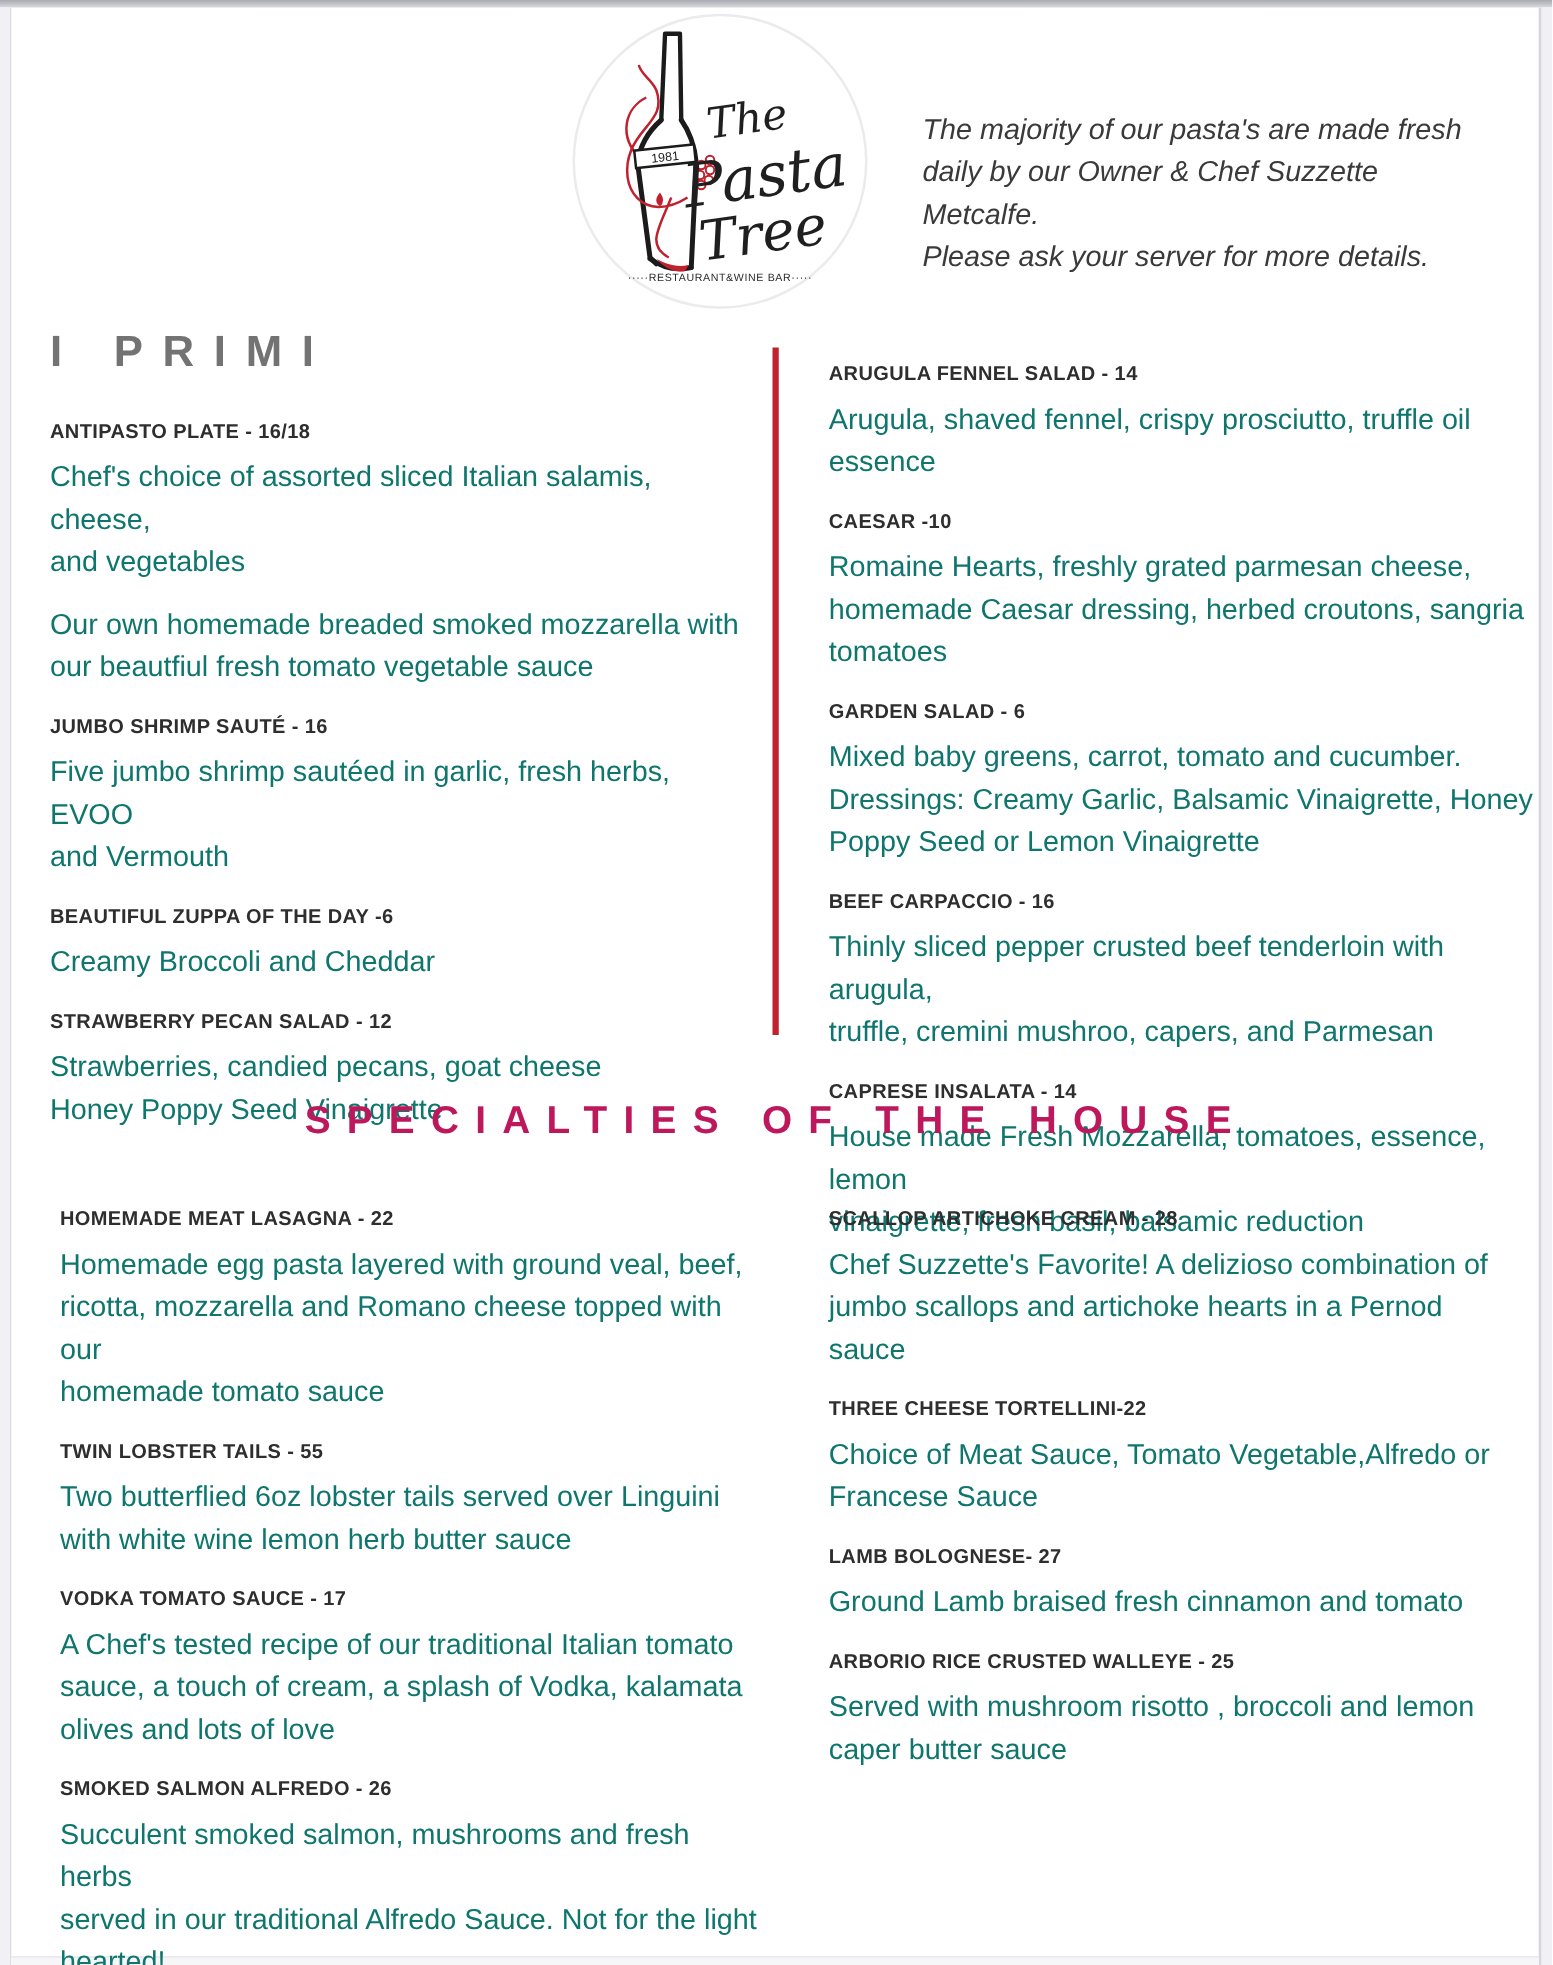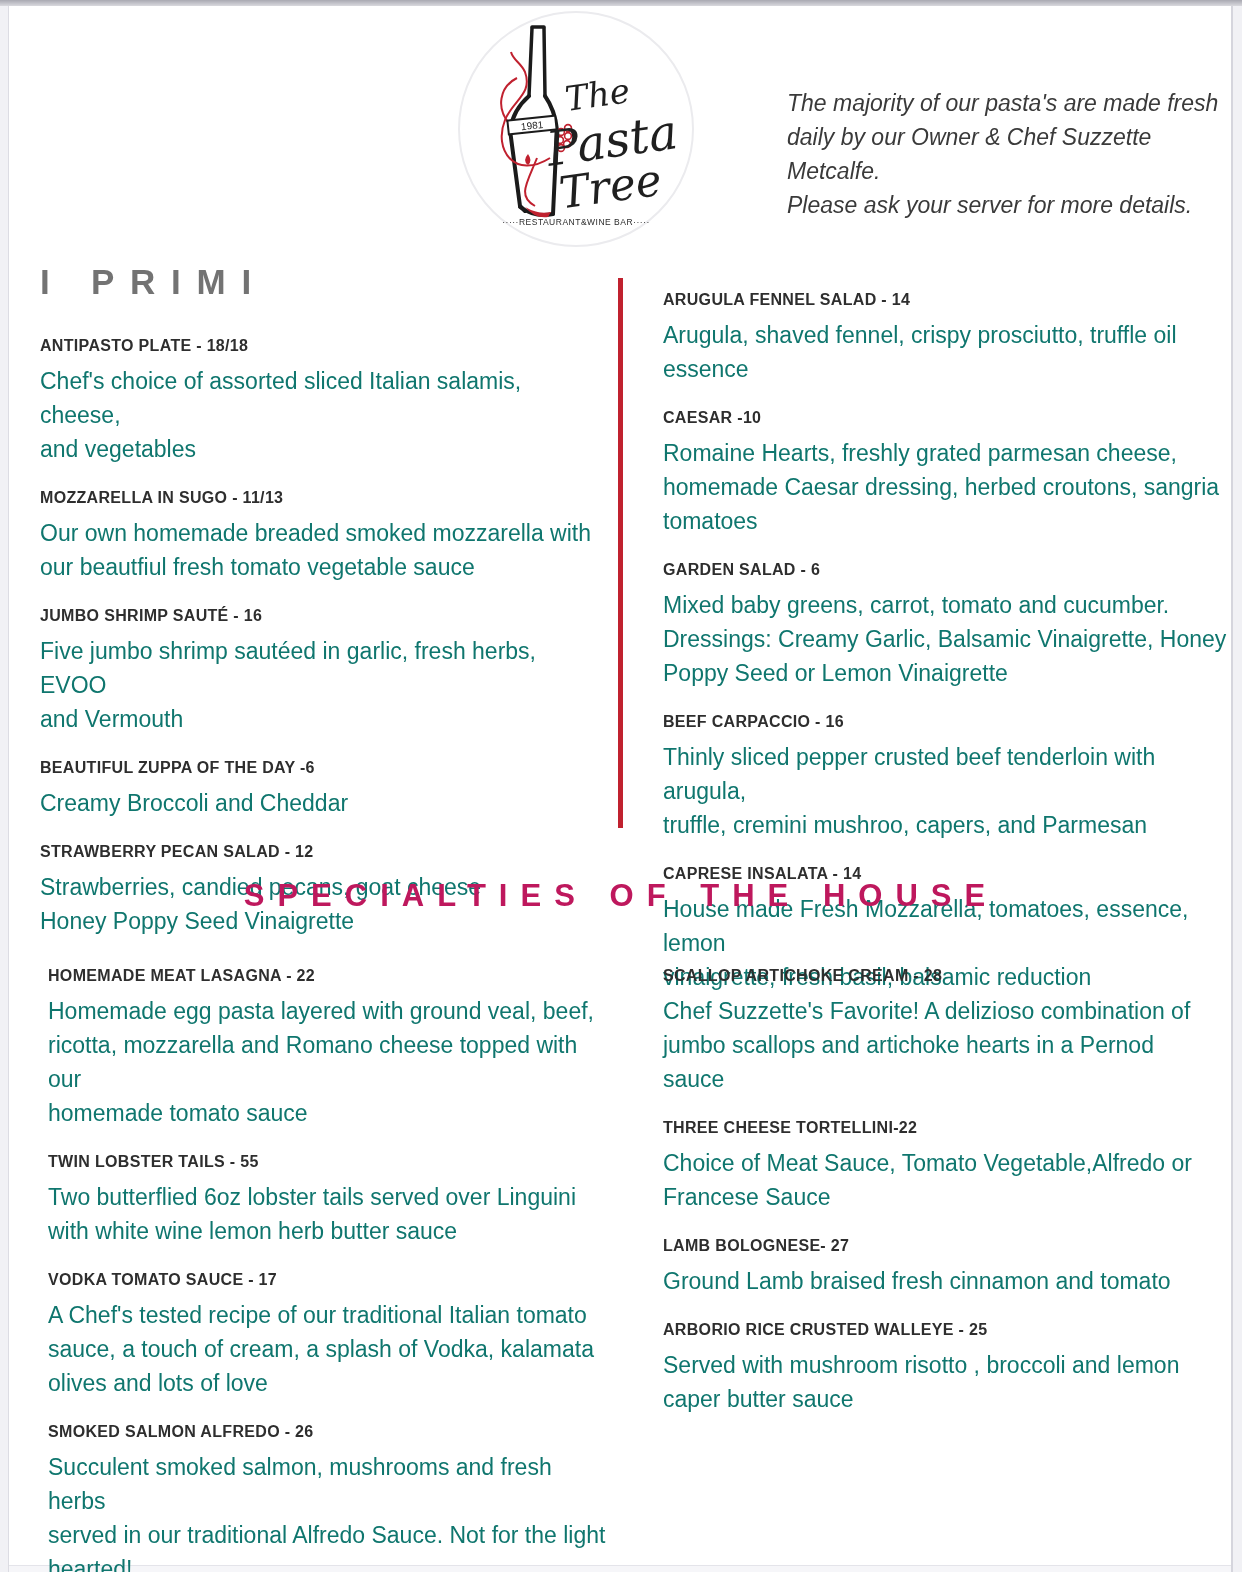--- a/index.html
+++ b/index.html
@@ -14,21 +14,21 @@
     background:#f1f1f5;border-right:1px solid #dcdce3;}
   .edge-right{position:absolute;top:6px;right:0;bottom:0;width:9px;
     background:#f1f1f5;border-left:2px solid #d5d5dd;}
   .edge-bottom{position:absolute;left:9px;right:11px;bottom:0;height:6px;
     background:#f6f6f9;border-top:1px solid #e4e4ea;}
 
   .logo-badge{position:absolute;left:455px;top:8px;width:242px;height:242px;}
   .logo-badge svg{display:block;}
   .script{font-family:"DejaVu Serif",serif;font-style:italic;fill:#1f1f1f;}
 
-  .intro{position:absolute;left:787px;top:86px;width:436px;margin:0;
+  .intro{position:absolute;left:738px;top:86px;width:436px;margin:0;
     font-style:italic;font-size:23px;line-height:34px;color:#3a3a3a;
     white-space:pre-line;}
 
   .primi-heading{position:absolute;left:40px;top:262px;margin:0;
     font-size:35px;font-weight:700;letter-spacing:0.45em;color:#737373;}
 
   .spec-heading{position:absolute;left:0;right:0;top:878px;margin:0;
     text-align:center;font-size:31px;font-weight:700;letter-spacing:0.42em;
     color:#be185d;}
 
@@ -102,26 +102,25 @@
   </div>
 
   <p class="intro">The majority of our pasta's are made fresh
 daily by our Owner &amp; Chef Suzzette Metcalfe.
 Please ask your server for more details.</p>
 
   <h1 class="primi-heading">I PRIMI</h1>
 
   <div class="col primi-left">
     <div class="item">
-      <h3>ANTIPASTO PLATE - 18/18</h3>
+      <h3>ANTIPASTO PLATE - 16/18</h3>
       <p>Chef's choice of assorted sliced Italian salamis, cheese,
 and vegetables</p>
     </div>
     <div class="item">
-      <h3>MOZZARELLA IN SUGO - 11/13</h3>
       <p>Our own homemade breaded smoked mozzarella with
 our beautfiul fresh tomato vegetable sauce</p>
     </div>
     <div class="item">
       <h3>JUMBO SHRIMP SAUTÉ - 16</h3>
       <p>Five jumbo shrimp sautéed in garlic, fresh herbs, EVOO
 and Vermouth</p>
     </div>
     <div class="item">
       <h3>BEAUTIFUL ZUPPA OF THE DAY -6</h3>

